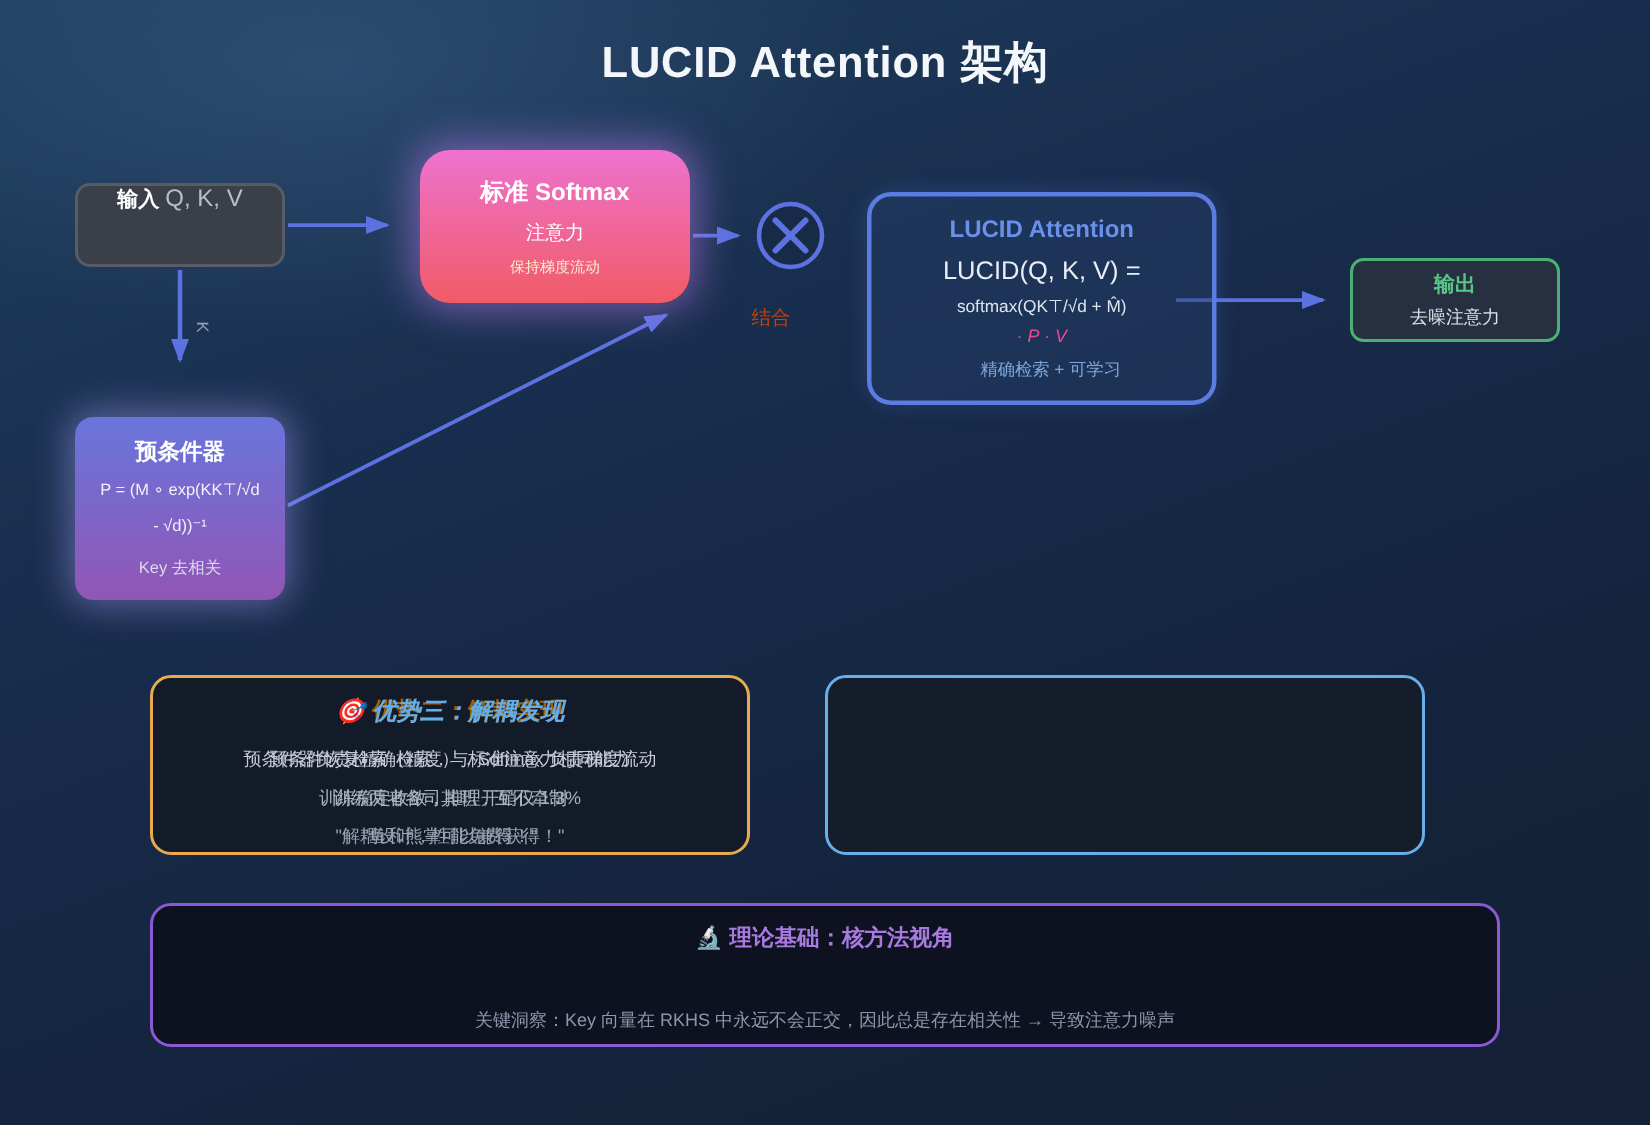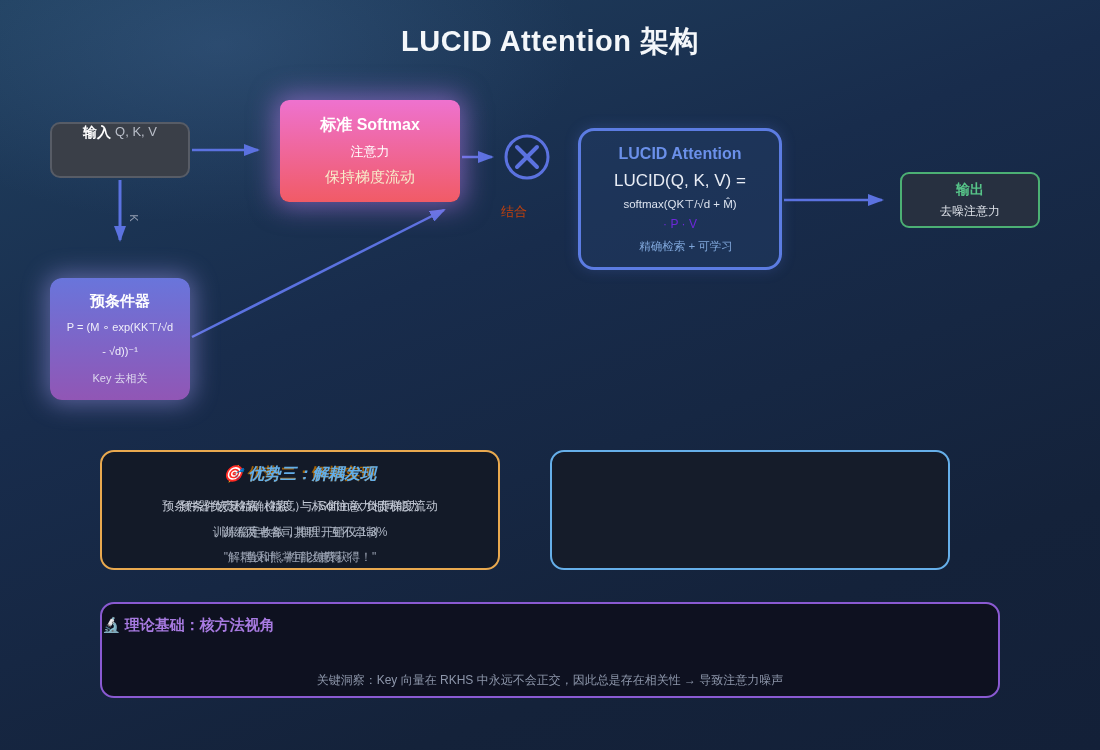--- a/index.html
+++ b/index.html
@@ -17,44 +17,44 @@
   }
   svg.connectors{position:absolute;left:0;top:0;z-index:1;}
   .node{position:absolute;z-index:2;box-sizing:border-box;text-align:center;}
 
   .input-box{
     left:50px;top:122px;width:140px;height:56px;
     background:#3a3f48;border:2px solid #575c66;border-radius:10px;
     display:flex;justify-content:center;gap:4px;
   }
   .input-box .t{font-size:14px;font-weight:bold;color:#fff;}
-  .input-box .s{font-size:13px;color:#b9bec8;text-align:right;}
+  .input-box .s{font-size:16px;color:#b9bec8;text-align:right;}
 
   .softmax-box{
-    left:280px;top:100px;width:180px;height:102px;border-radius:9px;
+    left:280px;top:100px;width:180px;height:102px;border-radius:20px;
     background:linear-gradient(180deg,#ee72cf 0%,#f15b66 100%);
     box-shadow:0 0 26px 5px rgba(200,130,250,.5);
     display:flex;flex-direction:column;justify-content:center;gap:7px;
   }
   .softmax-box .t{font-size:16px;font-weight:bold;color:#fff;}
   .softmax-box .m{font-size:13px;color:#ffffff;}
-  .softmax-box .s{font-size:15px;color:#f7ecca;}
+  .softmax-box .s{font-size:10px;color:#f7ecca;}
 
   .combine-label{left:484px;top:203px;width:60px;font-size:13px;color:#c2410c;font-family:Liberation Mono, monospace;}
 
   .lucid-box{
-    left:578px;top:128px;width:204px;height:142px;border-radius:16px;
+    left:578px;top:128px;width:233px;height:142px;border-radius:16px;
     background:rgba(35,62,105,.45);border:3px solid #5c7ce2;
     box-shadow:0 0 14px rgba(90,120,220,.25);
     display:flex;flex-direction:column;justify-content:center;gap:6px;
   }
   .lucid-box .t{font-size:16px;font-weight:bold;color:#6b90ea;margin-bottom:2px;}
   .lucid-box .f1{font-size:17px;color:#e9edf5;}
   .lucid-box .f2{font-size:11.5px;color:#dde4f0;}
-  .lucid-box .f3{font-size:12px;color:#6d28d9;}
+  .lucid-box .f3{font-size:12px;color:#ec4899;font-style:italic;}
   .lucid-box .tag{font-size:11.5px;color:#7fa6da;margin-top:2px;padding-left:12px;}
 
   .output-box{
     left:900px;top:172px;width:140px;height:56px;border-radius:9px;
     background:#273040;border:2px solid #4cb074;
     display:flex;flex-direction:column;justify-content:center;gap:4px;
   }
   .output-box .t{font-size:14px;font-weight:bold;color:#57c589;}
   .output-box .s{font-size:12px;color:#dde1e8;}
 
@@ -81,21 +81,21 @@
 
   .stack{position:absolute;left:0;right:0;}
   .stack span{position:absolute;left:0;right:0;text-align:center;white-space:nowrap;}
   .adv-title{top:12px;height:22px;font-size:16px;font-weight:bold;}
   .adv-title .layer-a{color:#a16207;font-family:Liberation Serif, serif;}
   .adv-title .layer-b{color:#63aee8;font-style:italic;}
   .adv-l1{top:46px;height:16px;font-size:12px;color:#c4cad6;}
   .adv-l2{top:72px;height:16px;font-size:12px;color:#aab2c0;padding-left:48px;}
   .adv-l3{top:97px;height:16px;font-size:12px;color:#99a1b1;}
 
-  .theory-card .title{position:absolute;top:12px;left:0;right:0;text-align:left;
+  .theory-card .title{position:absolute;top:12px;left:0;right:0;text-align:center;
     font-size:15px;font-weight:bold;color:#a77ae0;}
   .theory-card .l1{position:absolute;top:42px;left:0;right:0;text-align:center;
     font-size:13px;color:#e6e9f2;}
   .theory-card .l2{position:absolute;top:68px;left:0;right:0;text-align:center;
     font-size:12px;color:#8d96aa;}
 </style>
 </head>
 <body>
 
 <div class="canvas">

